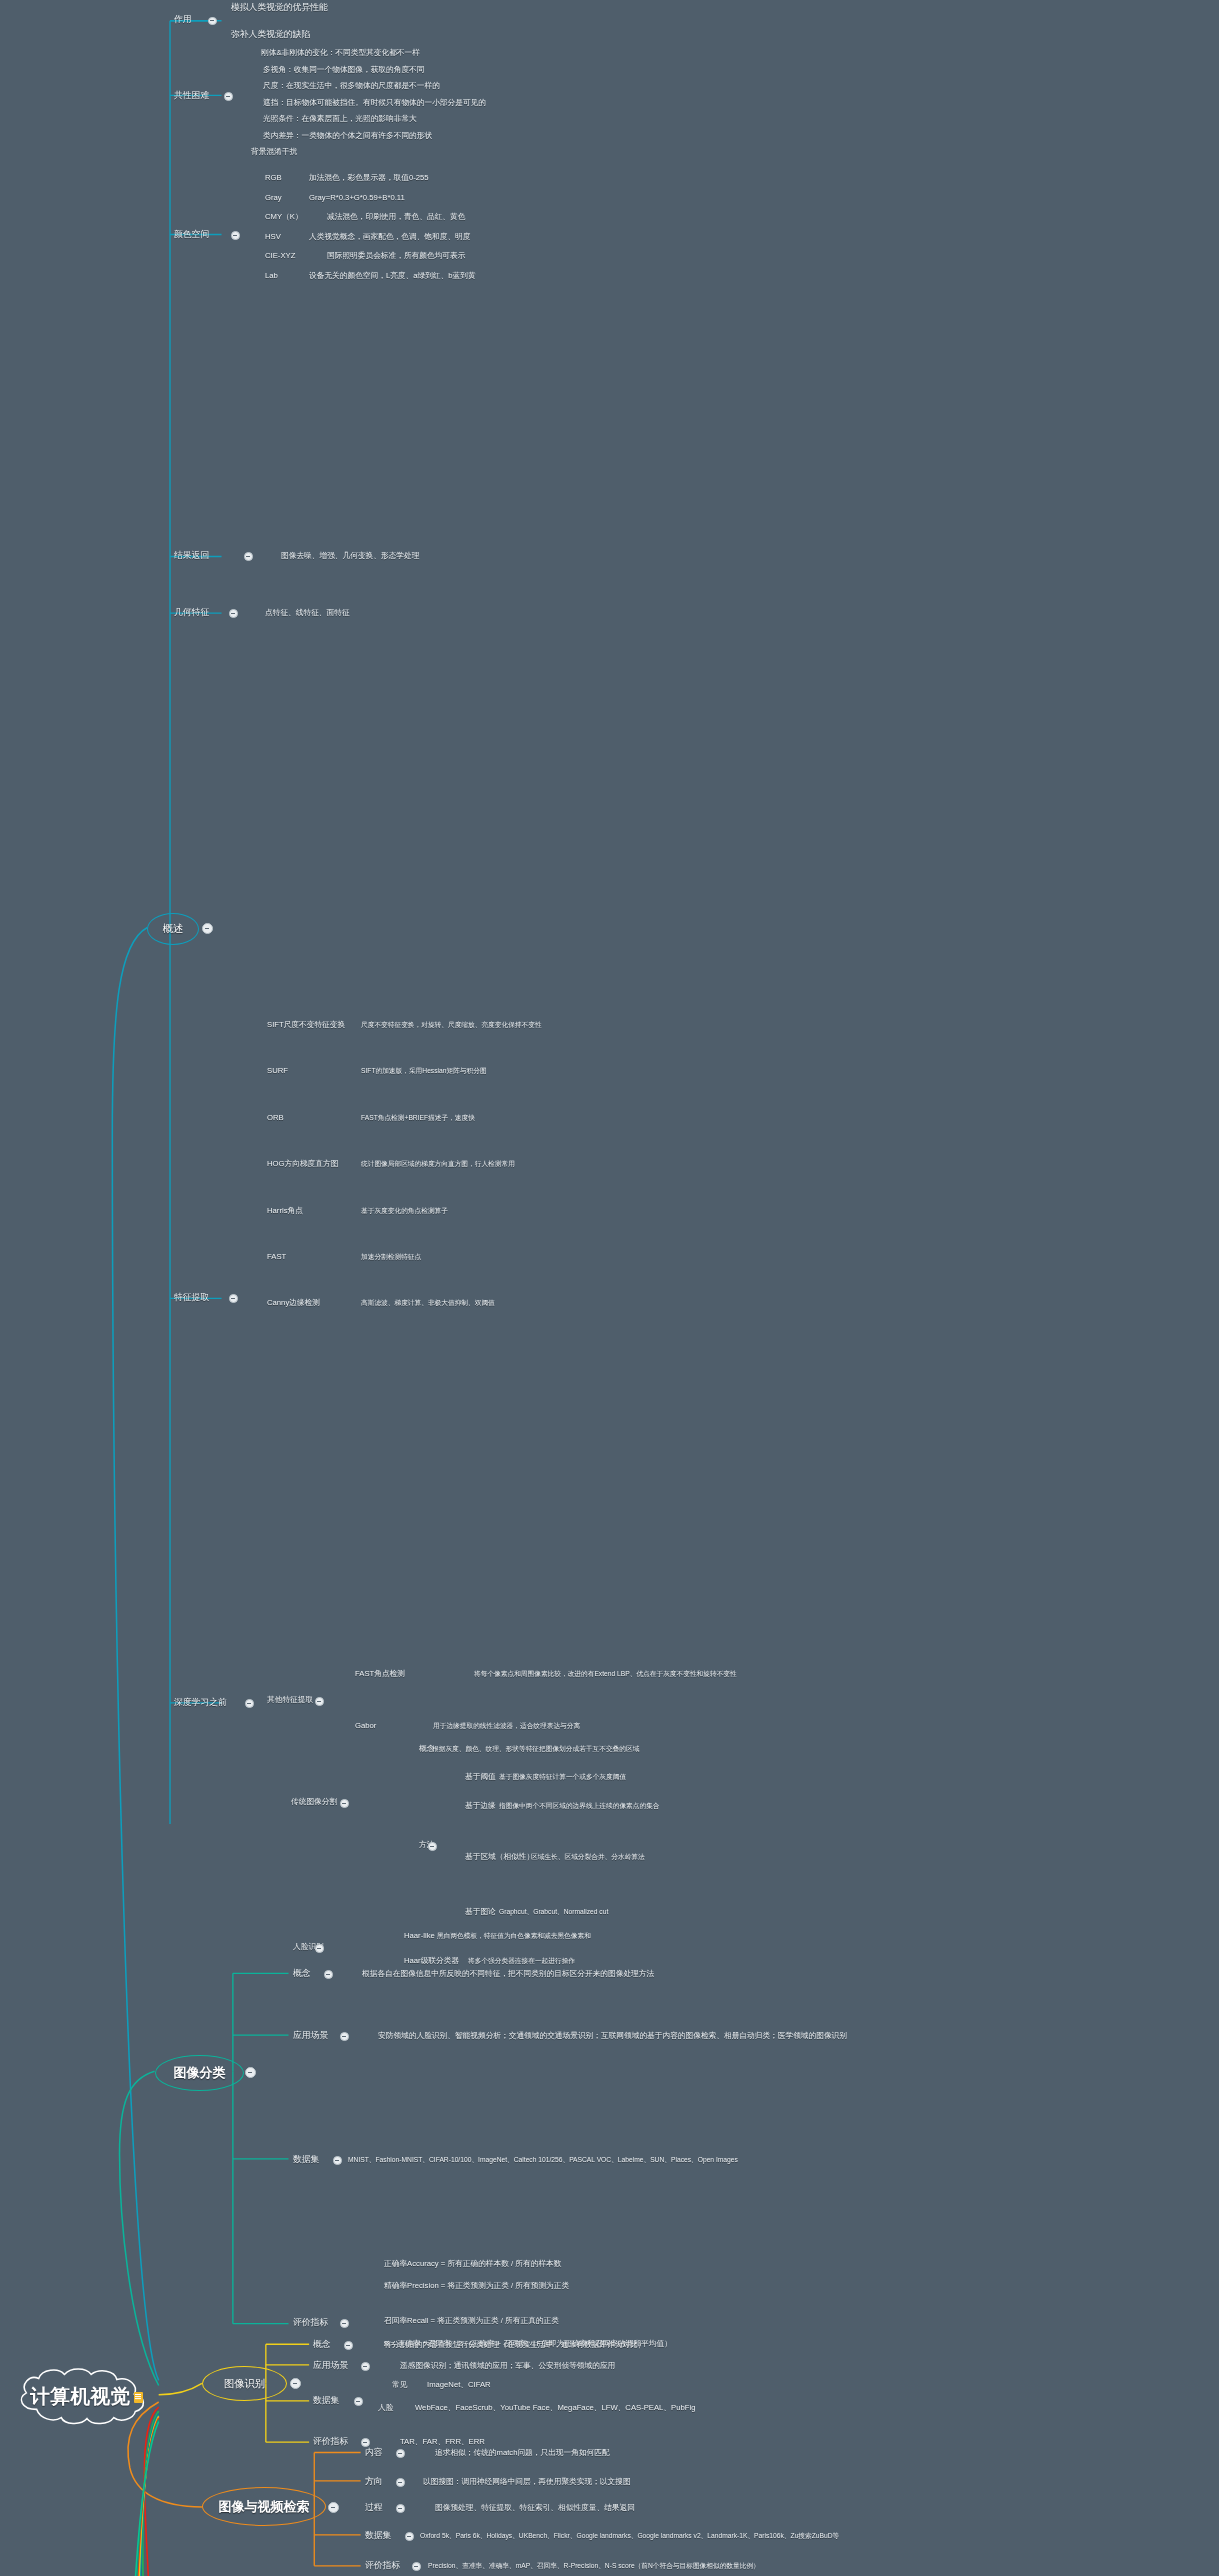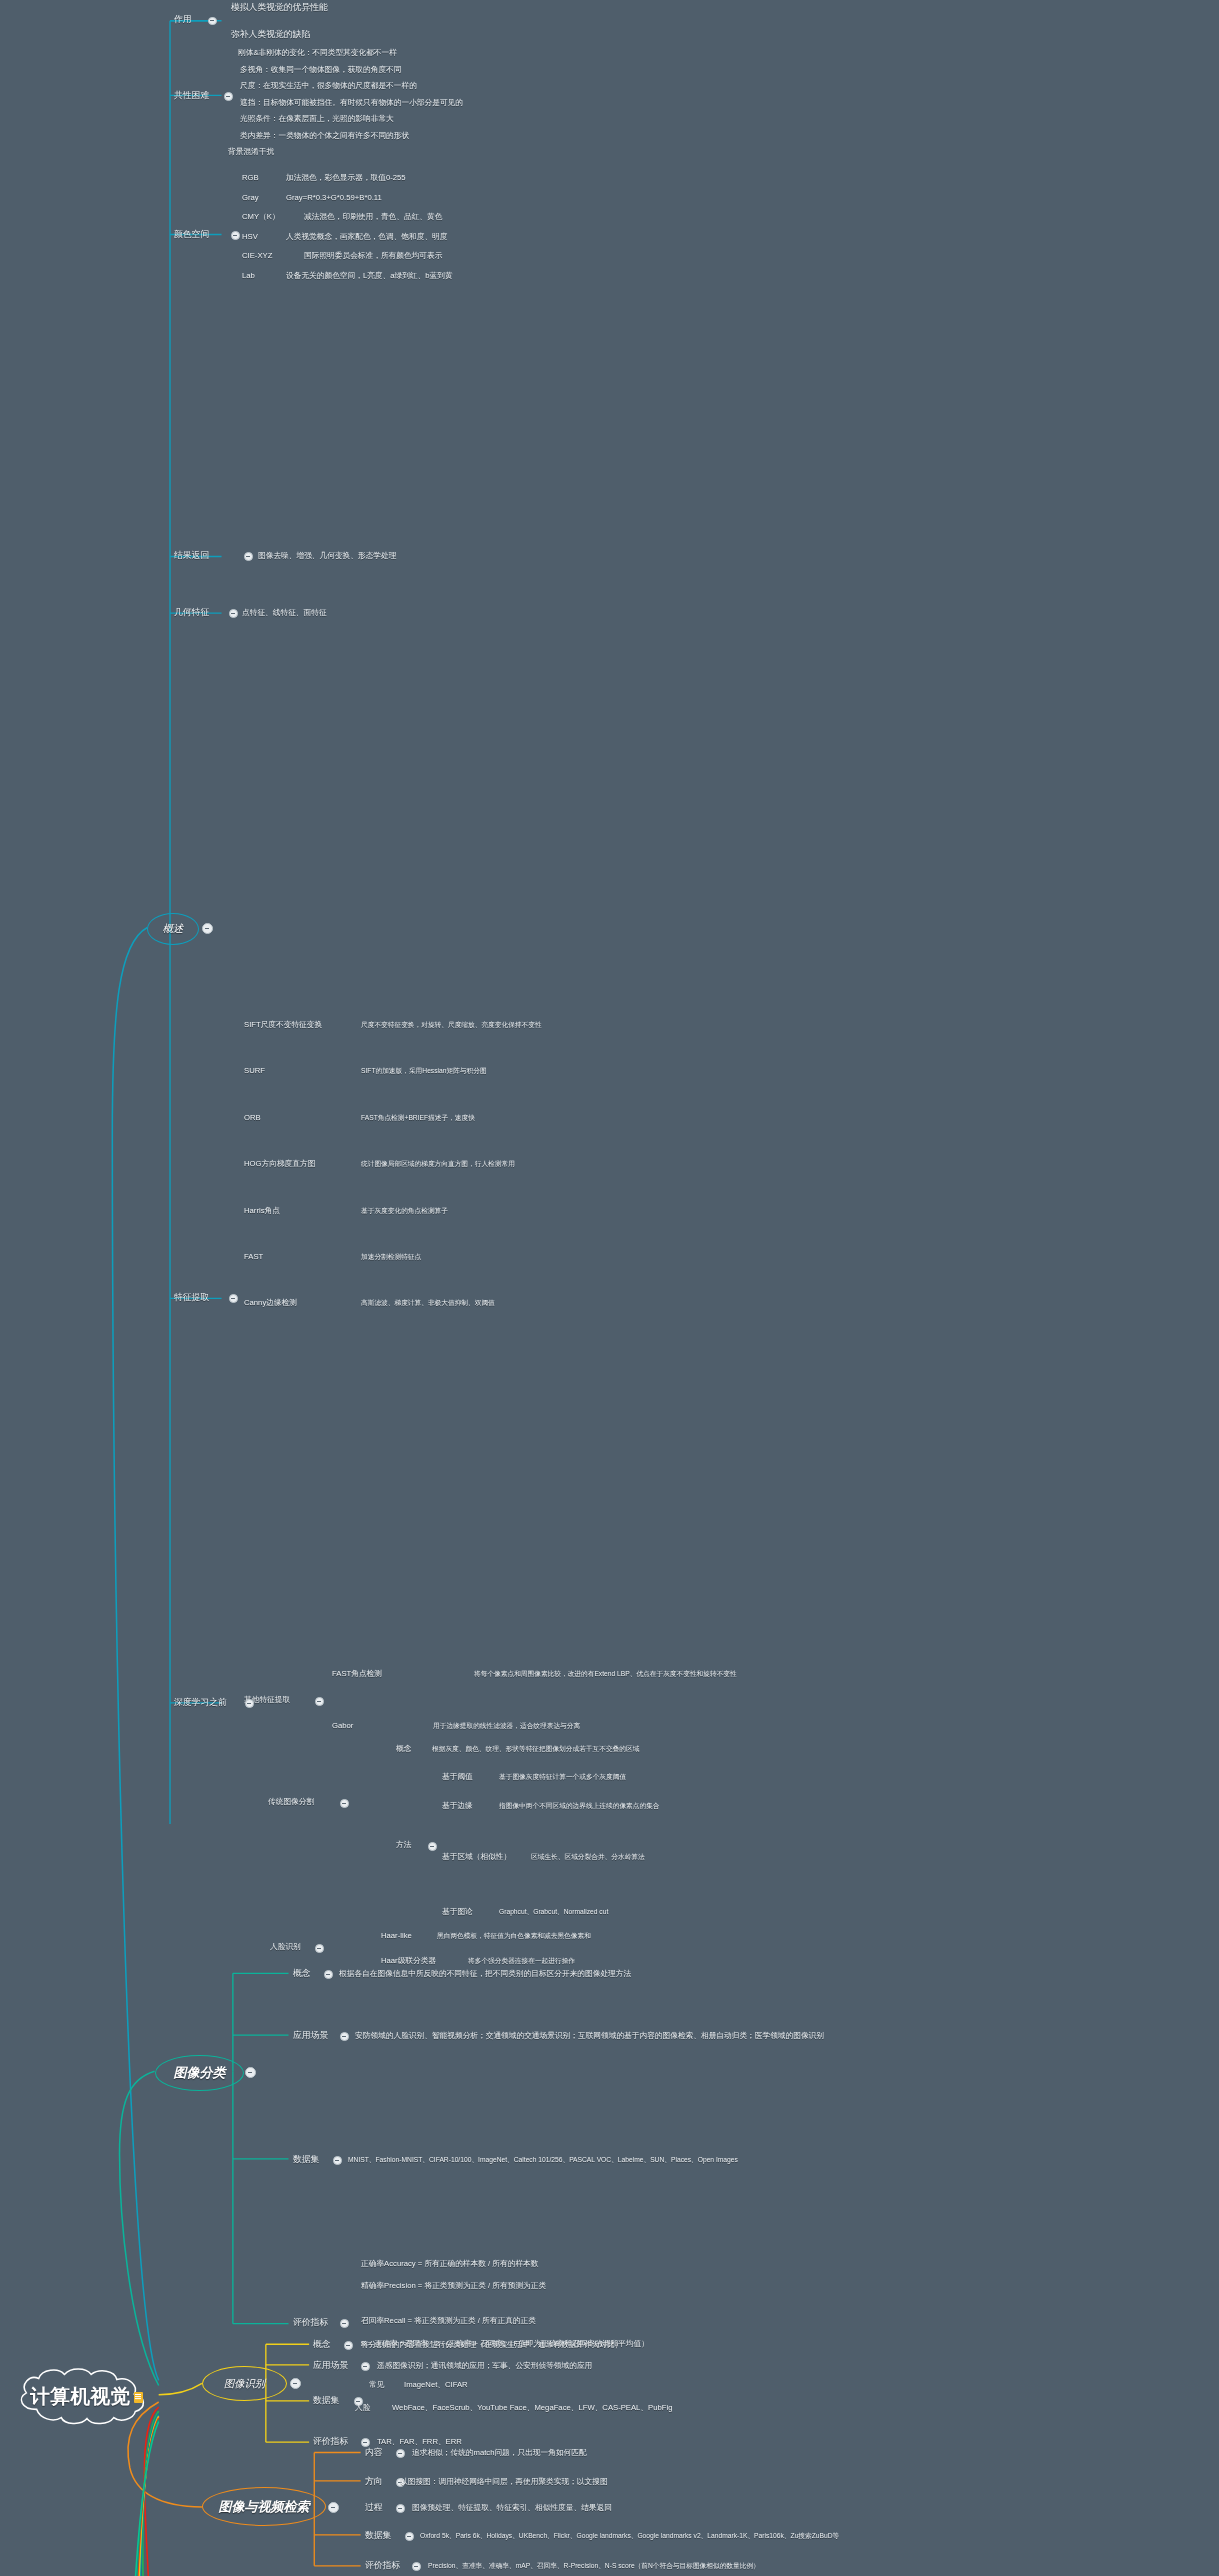--- a/index.html
+++ b/index.html
@@ -25,40 +25,39 @@
   .note-ic{display:inline-block;width:8.8px;height:10.3px;background:#f2b829;border-radius:1px;position:relative;top:1px;}
   .note-ic::after{content:"";position:absolute;left:1.5px;top:2.1px;width:5.7px;height:1px;background:#fff;box-shadow:0 2.1px 0 #fff,0 4.1px 0 #fff;}
 
   
   .mb{
     position:absolute;display:flex;align-items:center;justify-content:center;
     border:1.5px solid #0e9ebc;border-radius:50%;
     font-size:13px;font-weight:bold;color:#fff;
     text-shadow:0 0.5px 1px rgba(0,0,0,.5);white-space:nowrap;
     background:transparent;
-    font-style:italic;
   }
   .mb.small{font-size:10.3px;font-weight:normal;}
 
   
   .dot{
     position:absolute;width:8.8px;height:8.8px;border-radius:50%;
     background:#e9edf0;border:0.5px solid #b9c3c9;
   }
   .dot::after{content:"";position:absolute;left:1.5px;top:3.6px;width:4.6px;height:1px;background:#5a6873;}
   .dot.sm{width:6.7px;height:6.7px;}
   .dot.sm::after{left:1px;top:2.6px;width:3.6px;}
 
   
   .t{
     position:absolute;white-space:nowrap;color:#eef2f5;
     text-shadow:0 0.5px 0.5px rgba(0,0,0,.40);line-height:1.28;
   }
   .t.lvl3{font-size:8.8px;}
-  .t.lvl4{font-size:7.7px;}
+  .t.lvl4{font-size:7.7px;margin-left:23px;}
   .t.lvl5{font-size:6.7px;}
 </style>
 </head>
 <body>
 
 <div id="canvas">
 
   <svg class="links" viewBox="0 0 2368 7550">
     <g fill="none" stroke-width="3">
 

